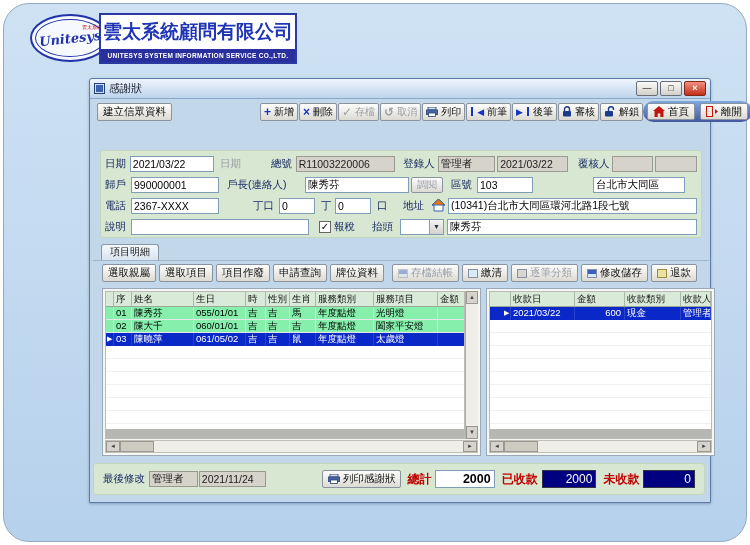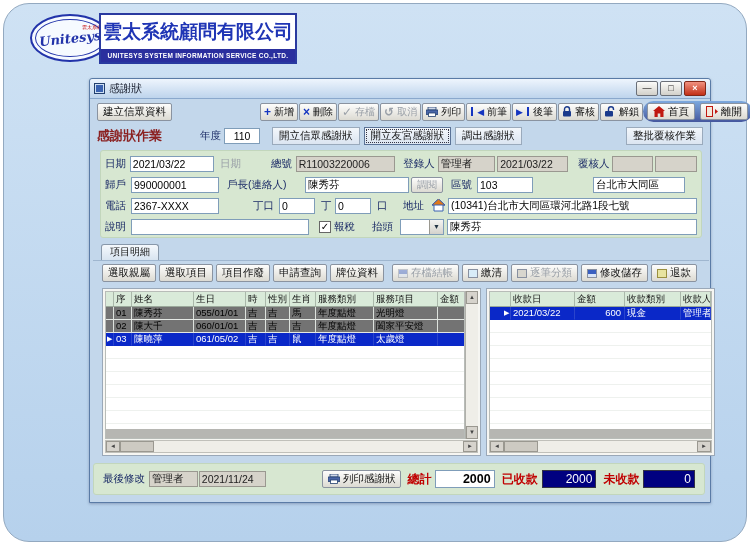--- a/index.html
+++ b/index.html
@@ -93,21 +93,21 @@
   .tpanel { background:#f6f6f2; border:1px solid #9aa8b8; padding:2px; display:flex; flex-direction:column; }
   .tp-left { width:379px; } .tp-right { flex:1; }
   .tp-main { flex:1; display:flex; min-height:0; }
   .grid-area { flex:1; display:flex; flex-direction:column; overflow:hidden; border:1px solid #b8bcb8; background:#fff; }
   .grow { display:grid; }
   .gl { grid-template-columns:8px 18px 62px 52px 20px 24px 26px 58px 64px 27px; }
   .gr { grid-template-columns:8px 64px 50px 56px 30px;padding-left:13px; }
   .ghead { background:#d9ead9; height:15px; border-bottom:1px solid #9aa89a; }
   .ghead .gc { font-size:9.5px; color:#111; border-right:1px solid #aab8aa; padding:1px 0 0 2px; overflow:hidden; white-space:nowrap; }
   .gc { font-size:9.5px; overflow:hidden; white-space:nowrap; padding-left:2px; }
-  .grdata { height:13px; background:#737373; }
+  .grdata { height:13px; background:#86efac; }
   .grdata .gc { border-right:1px solid #dde2dd; border-bottom:1px solid #e4e8e4; color:#000; padding-top:0px; }
   .grdata.sel { background:#0a28c8; }
   .grdata.sel .gc { color:#fff; border-right-color:#2a44cc; border-bottom-color:#0a28c8; }
   .num { text-align:right; padding-right:3px; }
   .mk { font-size:7px; line-height:12px; padding-left:1px; }
   .filler { flex:1; background:repeating-linear-gradient(to bottom,#fff 0 12px,#eef1ee 12px 13px); }
   .graystrip { height:9px; background:#b6b6b2; }
   .vscroll { width:13px; background:#efeee8; border-left:1px solid #b0b0aa; display:flex; flex-direction:column; }
   .sbtn { height:13px; width:100%; background:#d6d3cc; border:1px solid #9a9890; font-size:6px; color:#444;
           display:flex; align-items:center; justify-content:center; }
@@ -230,29 +230,20 @@
                 <svg width="12" height="11" viewBox="0 0 12 11">
                   <rect x="0.5" y="0.5" width="6" height="10" fill="#f4e8d8" stroke="#c01810"></rect>
                   <path d="M5 5.5h4V3l3 2.5L9 8V5.5z" fill="#c01810"></path>
                 </svg>
               </span>
           <span>離開</span>
         </span>
       </span>
     </div>
 
-    <div class="sbar">
-      <span class="sbar-title">感謝狀作業</span>
-      <span class="lblsm">年度</span>
-      <span class="inp" style="width:36px; justify-content:center; margin-left:3px;">110</span>
-      <span class="flatbtn" style="margin-left:12px;">開立信眾感謝狀</span>
-      <span class="flatbtn focus">開立友宮感謝狀</span>
-      <span class="flatbtn">調出感謝狀</span>
-      <span class="flatbtn" style="margin-left:auto;">整批覆核作業</span>
-    </div>
 
     <div class="formpanel">
       <div class="frow">
         <span class="flbl" style="width:26px;">日期</span>
         <span class="inp fin" style="width:88px;">2021/03/22</span>
         <span class="glbl" style="margin-left:6px; width:24px;">日期</span>
         <span class="flbl" style="margin-left:28px; width:26px;">總號</span>
         <span class="inp fin ro" style="width:104px;">R11003220006</span>
         <span class="flbl" style="margin-left:8px; width:36px;">登錄人</span>
         <span class="inp fin ro" style="width:60px;">管理者</span>

